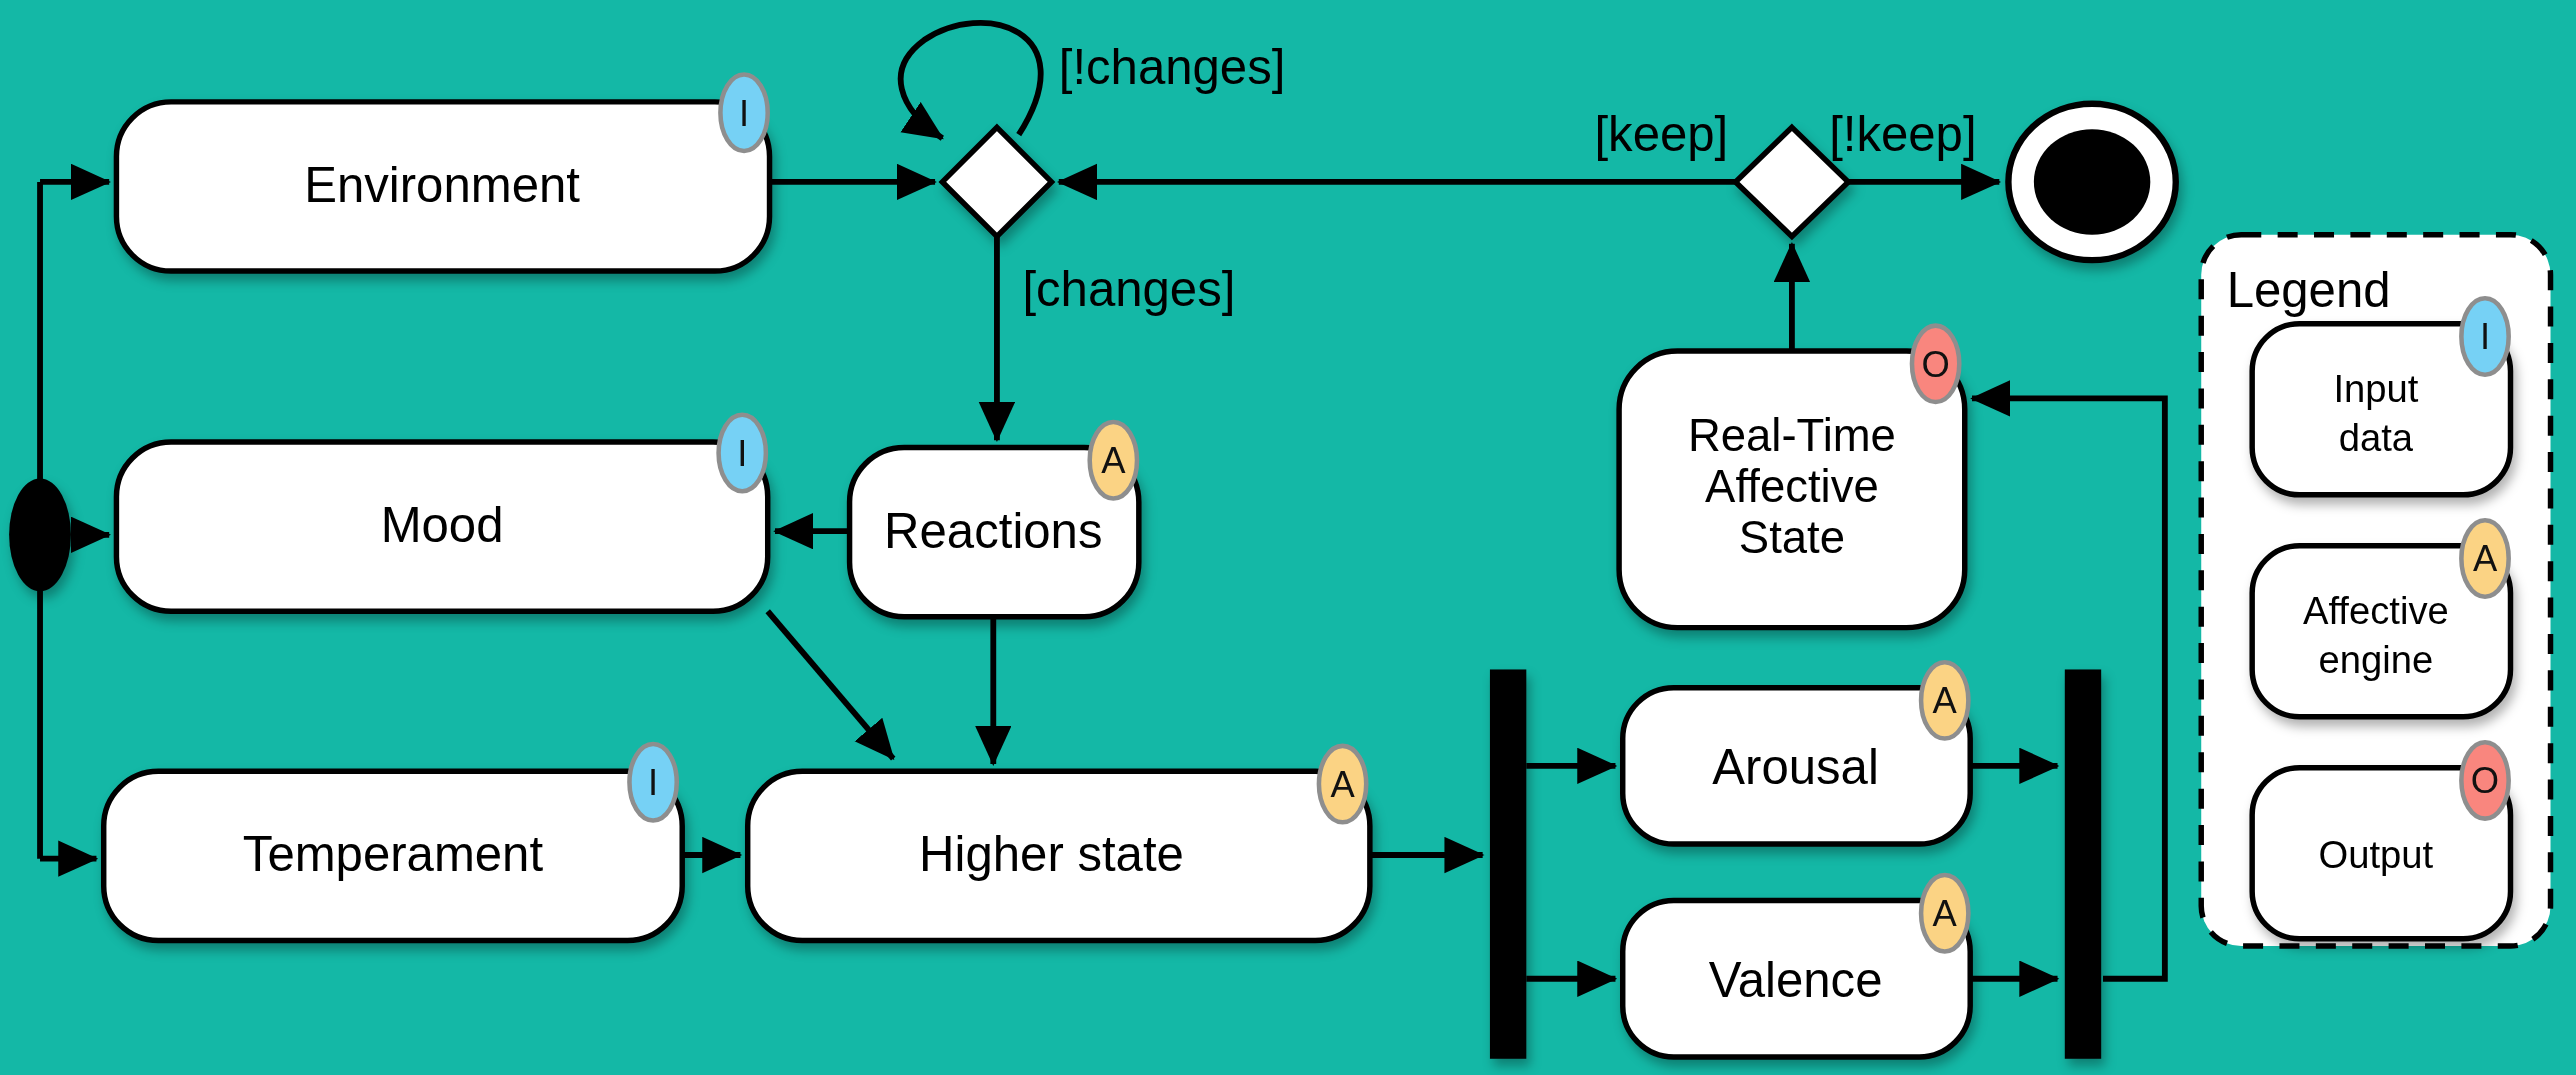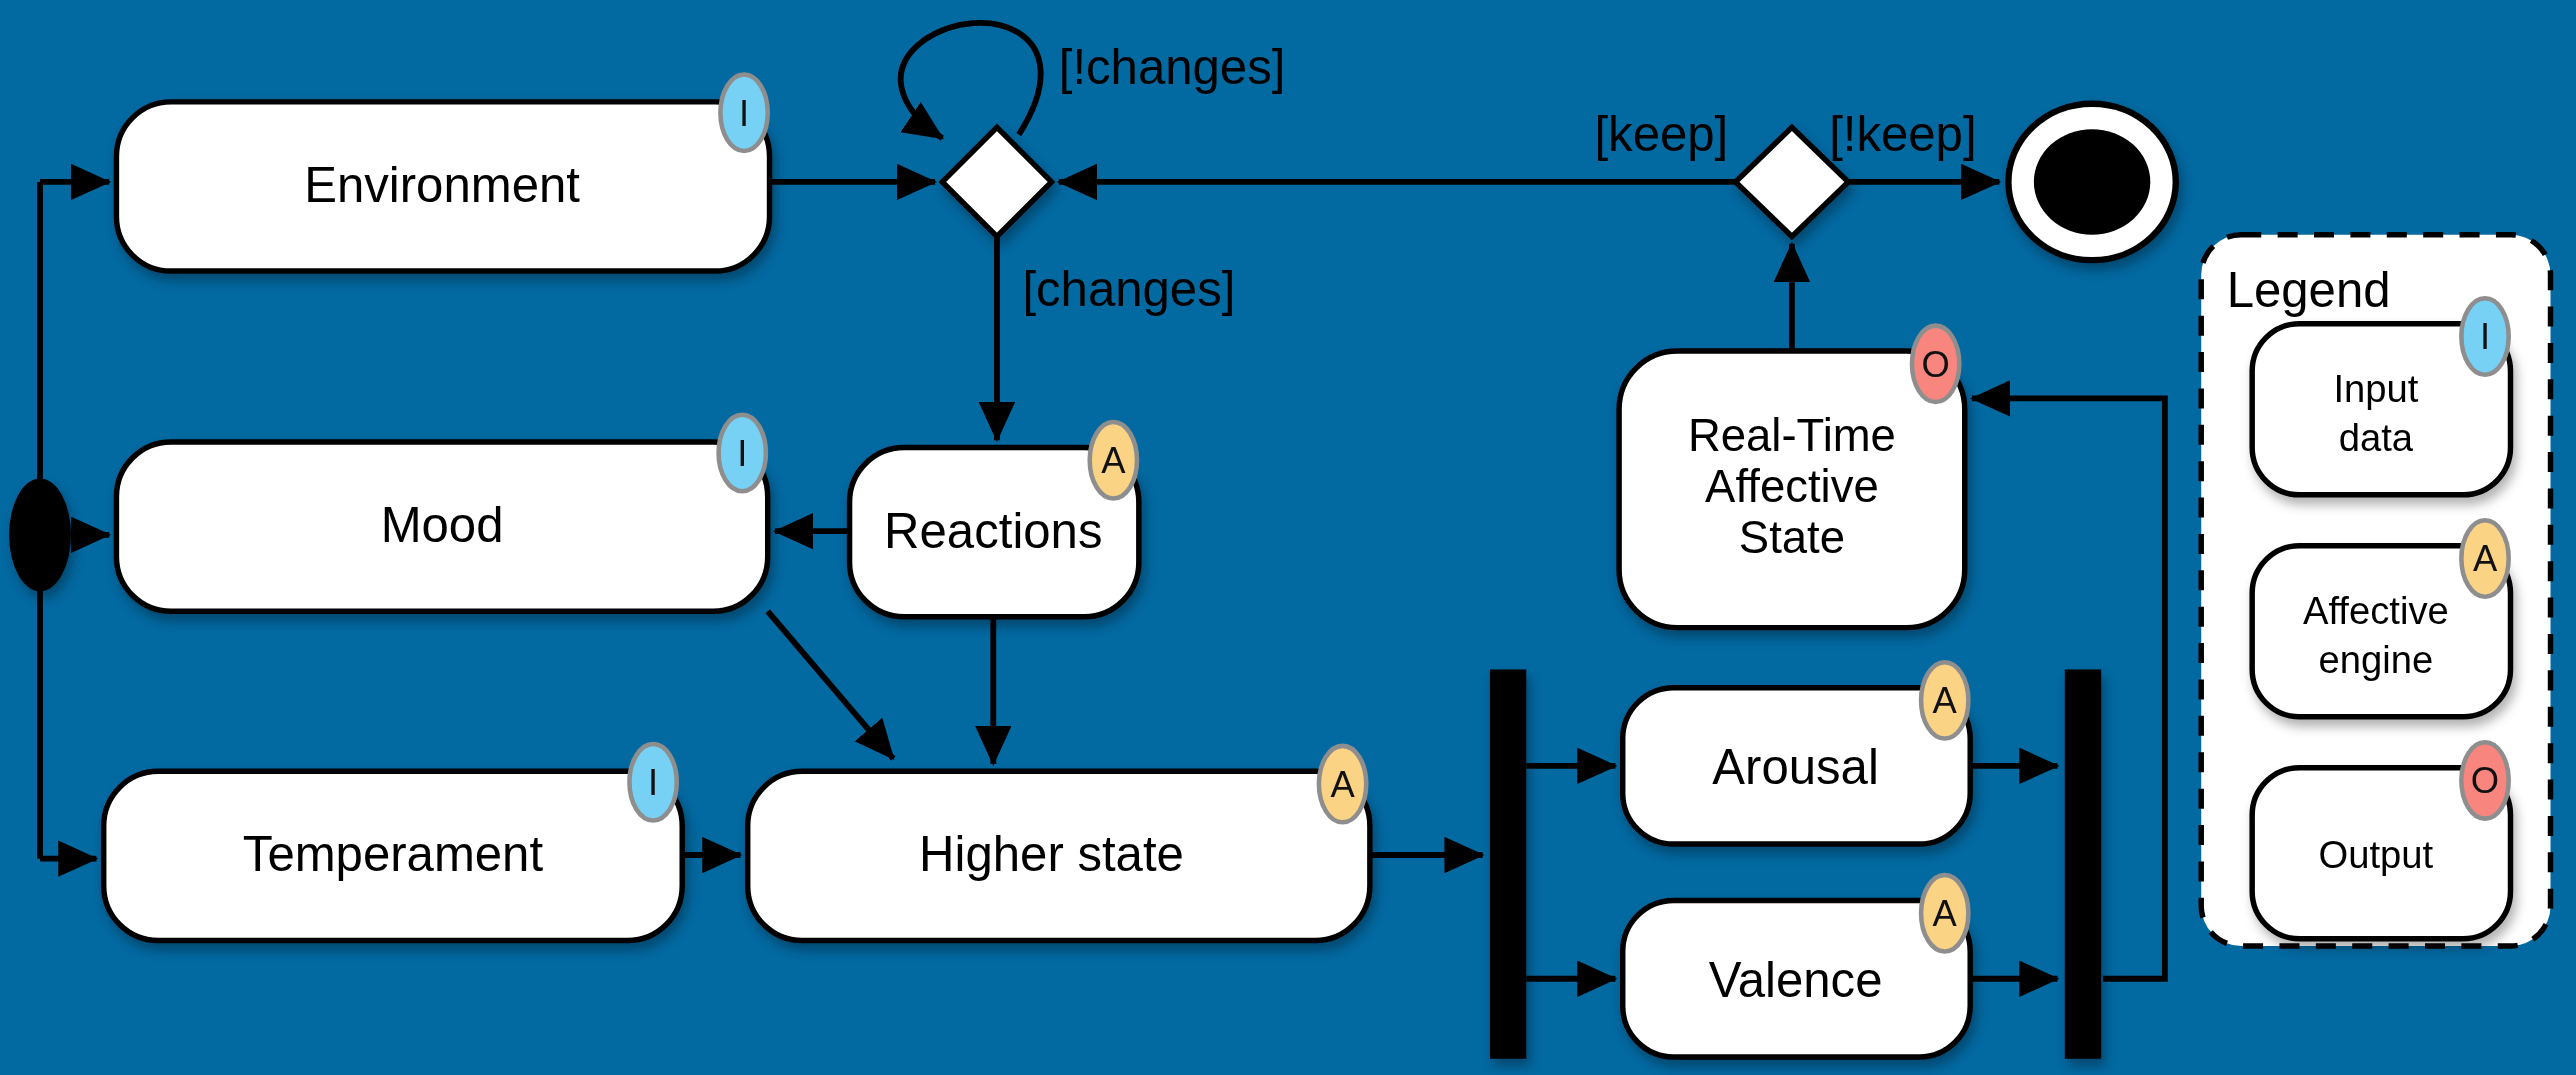--- a/index.html
+++ b/index.html
@@ -1,16 +1,16 @@
 <!DOCTYPE html>
 <html style="font-size:14.6px"><head>
 <meta charset="utf-8">
 <style>
   html,body{margin:0;padding:0;background:#ffffff;}
-  .canvas{width:100%;background:#0369a1;}
+  .canvas{width:100%;background:#14b8a6;}
   svg{display:block;width:100%;height:auto;font-family:"Liberation Sans",sans-serif;}
   .edge{stroke:#000;stroke-width:3.2;fill:none;}
   .node{fill:#fff;stroke:#000;stroke-width:3;}
   .shadow{filter:drop-shadow(2px 4px 3px rgba(0,0,0,0.30));}
   .nlabel{fill:#000;font-size:27px;text-anchor:middle;}
   .nlabel-s{fill:#000;font-size:25px;text-anchor:middle;}
   .glabel{fill:#000;font-size:27px;}
   .badge{stroke:#8e8e8e;stroke-width:2.5;}
   .bletter{fill:#111;font-size:20px;text-anchor:middle;}
   .legend-box{fill:#fff;stroke:#000;stroke-width:3;stroke-dasharray:11 9;}

